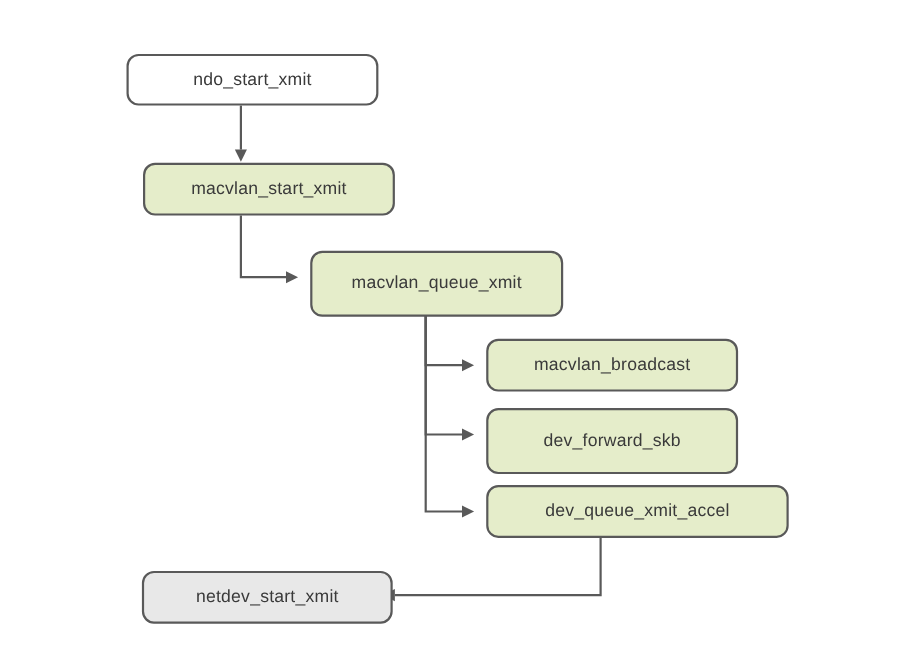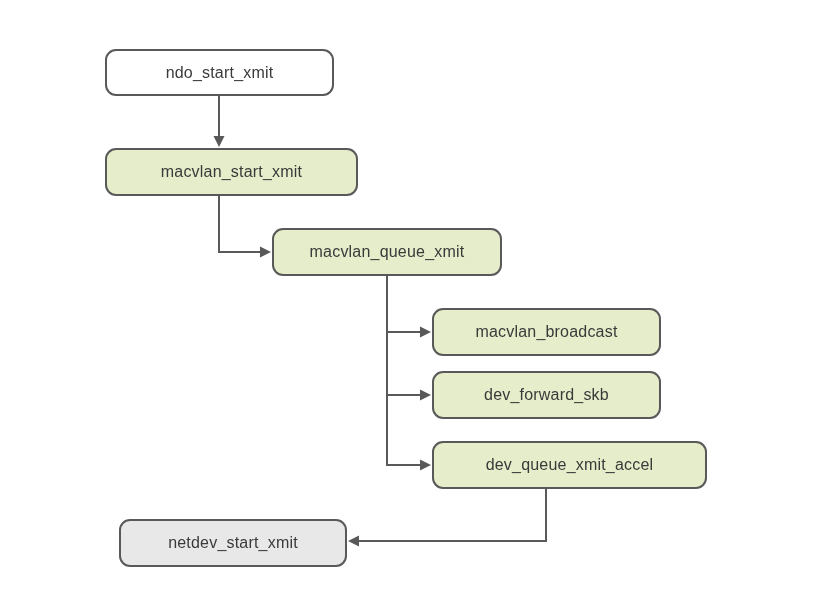--- a/index.html
+++ b/index.html
@@ -26,20 +26,21 @@
     position: absolute;
     box-sizing: border-box;
     border: 2px solid #22c55e;
     border-radius: 11px;
     display: flex;
     align-items: center;
     justify-content: center;
     font-size: 16px;
     letter-spacing: 0.2px;
     white-space: nowrap;
+    margin-left: 10px;
   }
 </style>
 </head>
 <body>
 
 <div class="canvas">
   <svg class="edge-layer" id="edges" width="815" height="603">
       <path d="M 219 96 L 219 136" fill="none" stroke="#595959" stroke-width="2"></path>
       <polygon points="219,147 213.5,136 224.5,136" fill="#595959"></polygon>
       <path d="M 219 196 L 219 252 L 260 252" fill="none" stroke="#595959" stroke-width="2"></path>
@@ -50,30 +51,30 @@
       <polygon points="431,395 420,400.5 420,389.5" fill="#595959"></polygon>
       <path d="M 387 276 L 387 465 L 420 465" fill="none" stroke="#595959" stroke-width="2"></path>
       <polygon points="431,465 420,470.5 420,459.5" fill="#595959"></polygon>
       <path d="M 546 489 L 546 541 L 359 541" fill="none" stroke="#595959" stroke-width="2"></path>
       <polygon points="348,541 359,535.5 359,546.5" fill="#595959"></polygon>
     </svg>
 
   <div class="node" style="left: 105px; top: 49px; width: 229px; height: 47px; background: rgb(255, 255, 255); border-color: rgb(89, 89, 89); color: rgb(58, 58, 58);">
     <span>ndo_start_xmit</span>
   </div>
-  <div class="node" style="left: 105px; top: 148px; width: 253px; height: 48px; background: rgb(229, 237, 202); border-color: rgb(89, 89, 89); color: rgb(58, 58, 58);">
+  <div class="node" style="left: 120px; top: 148px; width: 229px; height: 48px; background: rgb(229, 237, 202); border-color: rgb(89, 89, 89); color: rgb(58, 58, 58);">
     <span>macvlan_start_xmit</span>
   </div>
-  <div class="node" style="left: 272px; top: 228px; width: 230px; height: 48px; background: rgb(229, 237, 202); border-color: rgb(89, 89, 89); color: rgb(58, 58, 58);">
+  <div class="node" style="left: 272px; top: 228px; width: 230px; height: 60px; background: rgb(229, 237, 202); border-color: rgb(89, 89, 89); color: rgb(58, 58, 58);">
     <span>macvlan_queue_xmit</span>
   </div>
   <div class="node" style="left: 432px; top: 308px; width: 229px; height: 48px; background: rgb(229, 237, 202); border-color: rgb(89, 89, 89); color: rgb(58, 58, 58); text-align: right;">
     <span>macvlan_broadcast</span>
   </div>
-  <div class="node" style="left: 432px; top: 371px; width: 229px; height: 48px; background: rgb(229, 237, 202); border-color: rgb(89, 89, 89); color: rgb(58, 58, 58);">
+  <div class="node" style="left: 432px; top: 371px; width: 229px; height: 60px; background: rgb(229, 237, 202); border-color: rgb(89, 89, 89); color: rgb(58, 58, 58);">
     <span>dev_forward_skb</span>
   </div>
   <div class="node" style="left: 432px; top: 441px; width: 275px; height: 48px; background: rgb(229, 237, 202); border-color: rgb(89, 89, 89); color: rgb(58, 58, 58);">
     <span>dev_queue_xmit_accel</span>
   </div>
   <div class="node" style="left: 119px; top: 519px; width: 228px; height: 48px; background: rgb(232, 232, 232); border-color: rgb(89, 89, 89); color: rgb(58, 58, 58); align-items: center;">
     <span>netdev_start_xmit</span>
   </div>
 </div>
 

